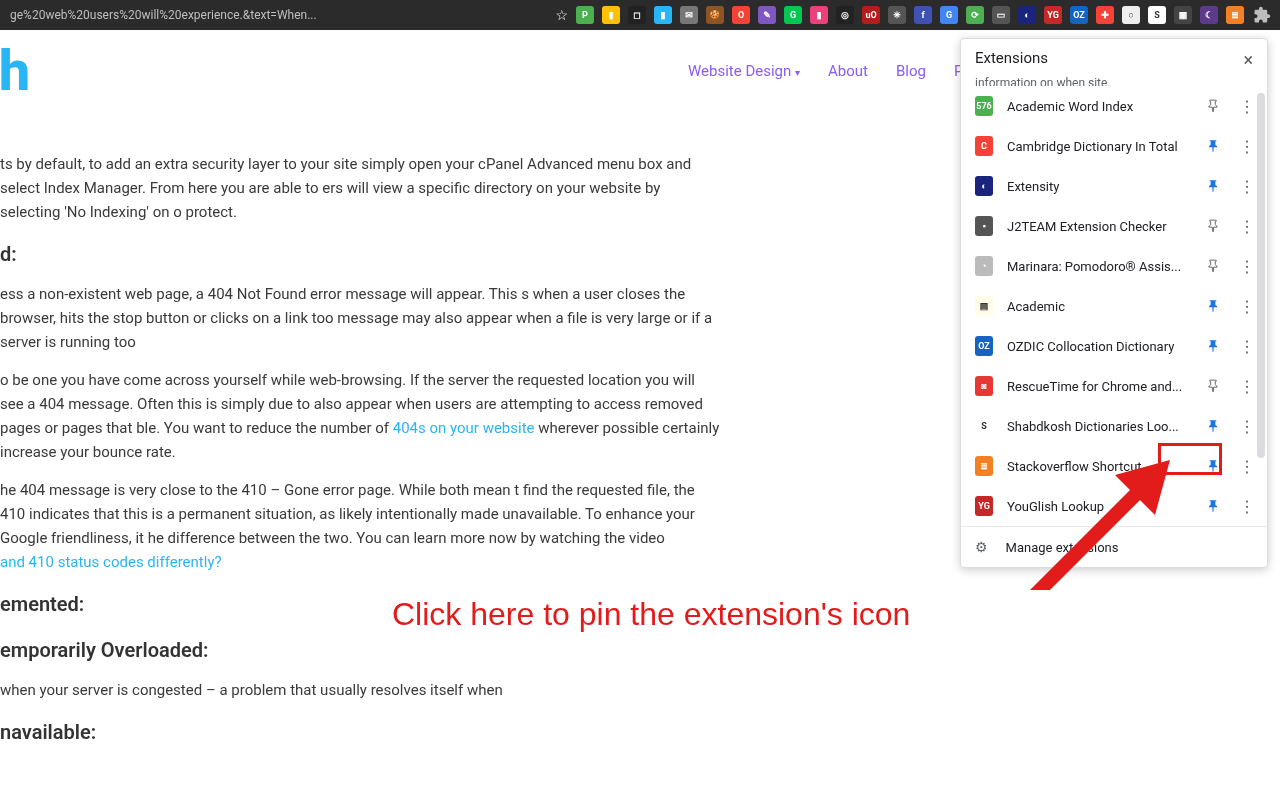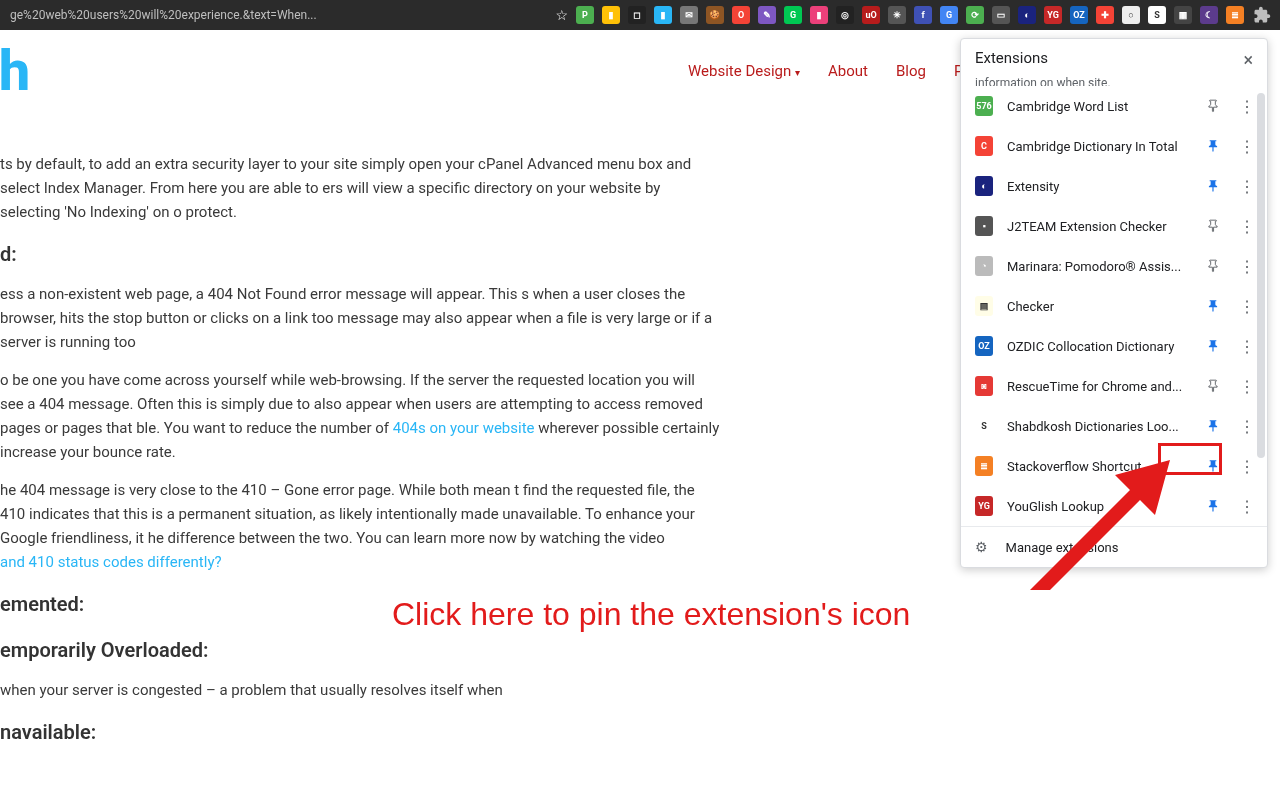--- a/index.html
+++ b/index.html
@@ -9,21 +9,21 @@
 .chrome-bar { height: 30px; background: #2b2b2b; display: flex; align-items: center; padding: 0 4px; }
 .url-frag { color: #bfbfbf; font-size: 12px; flex: 1; white-space: nowrap; overflow: hidden; padding: 0 6px; }
 .star { color: #fff; font-size: 14px; padding: 0 8px; }
 .ext-icons { display: flex; align-items: center; gap: 8px; padding-right: 4px; }
 .ext-icon { width: 18px; height: 18px; border-radius: 3px; display: flex; align-items: center; justify-content: center; font-size: 9px; color: #fff; font-weight: bold; }
 .puzzle-btn { width: 28px; height: 28px; display: flex; align-items: center; justify-content: center; }
 
 
 .page { position: absolute; top: 30px; left: 0; right: 0; bottom: 0; background: #fff; }
 .nav-bar { position: absolute; top: 20px; right: 0; display: flex; align-items: center; gap: 28px; padding-right: 38px; font-size: 15px; color: #333; }
-.nav-item { cursor: pointer; color: #b91c1c; }
+.nav-item { cursor: pointer; color: #8b5cf6; }
 .cta-btn { background: #00bcd4; color: #fff; padding: 12px 20px; border-radius: 6px; font-weight: 600; font-size: 15px; }
 .logo-frag { position: absolute; top: 8px; left: -30px; font-size: 56px; font-weight: 800; color: #29b6f6; }
 
 .article { position: absolute; top: 90px; left: 0; right: 560px; font-size: 15px; line-height: 1.6; color: #3a3a3a; margin-top: 32px; }
 .article p { margin-bottom: 14px; }
 .article h3 { font-size: 20px; font-weight: 600; color: #333; margin: 14px 0 12px; }
 .article a { color: #29b6f6; text-decoration: none; }
 
 
 .ext-popup { position: absolute; top: 38px; right: 12px; width: 308px; background: #fff; border: 1px solid #dadce0; border-radius: 4px; box-shadow: 0 2px 10px rgba(0,0,0,.2); z-index: 100; display: flex; flex-direction: column; }
@@ -121,21 +121,21 @@
 
 <div class="ext-popup">
   <div class="ext-popup-header">
     <span class="ext-popup-title">Extensions</span>
     <button class="close-x">×</button>
   </div>
   <div class="ext-info-clip">information on when site.</div>
   <div class="ext-list" id="ext-list">
       <div class="ext-row">
         <div class="ext-row-icon" style="background: rgb(76, 175, 80); color: rgb(255, 255, 255);">576</div>
-        <div class="ext-row-name">Cambridge Word List</div>
+        <div class="ext-row-name">Academic Word Index</div>
         <button class="pin-btn">
           <svg viewBox="0 0 24 24" class="pin-svg">
             <path d="M16 9V4h1c.55 0 1-.45 1-1s-.45-1-1-1H7c-.55 0-1 .45-1 1s.45 1 1 1h1v5c0 1.66-1.34 3-3 3v2h5.97v7l1 1 1-1v-7H19v-2c-1.66 0-3-1.34-3-3z" fill="none" stroke="#5f6368" stroke-width="1.6"></path>
           </svg>
         </button>
         <button class="more-btn">⋮</button>
       </div>
       <div class="ext-row">
         <div class="ext-row-icon" style="background: rgb(244, 67, 54); color: rgb(255, 255, 255);">C</div>
         <div class="ext-row-name">Cambridge Dictionary In Total</div>
@@ -171,21 +171,21 @@
         <div class="ext-row-name">Marinara: Pomodoro® Assis...</div>
         <button class="pin-btn">
           <svg viewBox="0 0 24 24" class="pin-svg">
             <path d="M16 9V4h1c.55 0 1-.45 1-1s-.45-1-1-1H7c-.55 0-1 .45-1 1s.45 1 1 1h1v5c0 1.66-1.34 3-3 3v2h5.97v7l1 1 1-1v-7H19v-2c-1.66 0-3-1.34-3-3z" fill="none" stroke="#5f6368" stroke-width="1.6"></path>
           </svg>
         </button>
         <button class="more-btn">⋮</button>
       </div>
       <div class="ext-row">
         <div class="ext-row-icon" style="background: rgb(255, 253, 231); color: rgb(51, 51, 51);">▤</div>
-        <div class="ext-row-name">Checker</div>
+        <div class="ext-row-name">Academic</div>
         <button class="pin-btn">
           <svg viewBox="0 0 24 24" class="pin-svg">
             <path d="M16 9V4h1c.55 0 1-.45 1-1s-.45-1-1-1H7c-.55 0-1 .45-1 1s.45 1 1 1h1v5c0 1.66-1.34 3-3 3v2h5.97v7l1 1 1-1v-7H19v-2c-1.66 0-3-1.34-3-3z" fill="#1a73e8"></path>
           </svg>
         </button>
         <button class="more-btn">⋮</button>
       </div>
       <div class="ext-row">
         <div class="ext-row-icon" style="background: rgb(21, 101, 192); color: rgb(255, 255, 255);">OZ</div>
         <div class="ext-row-name">OZDIC Collocation Dictionary</div>

